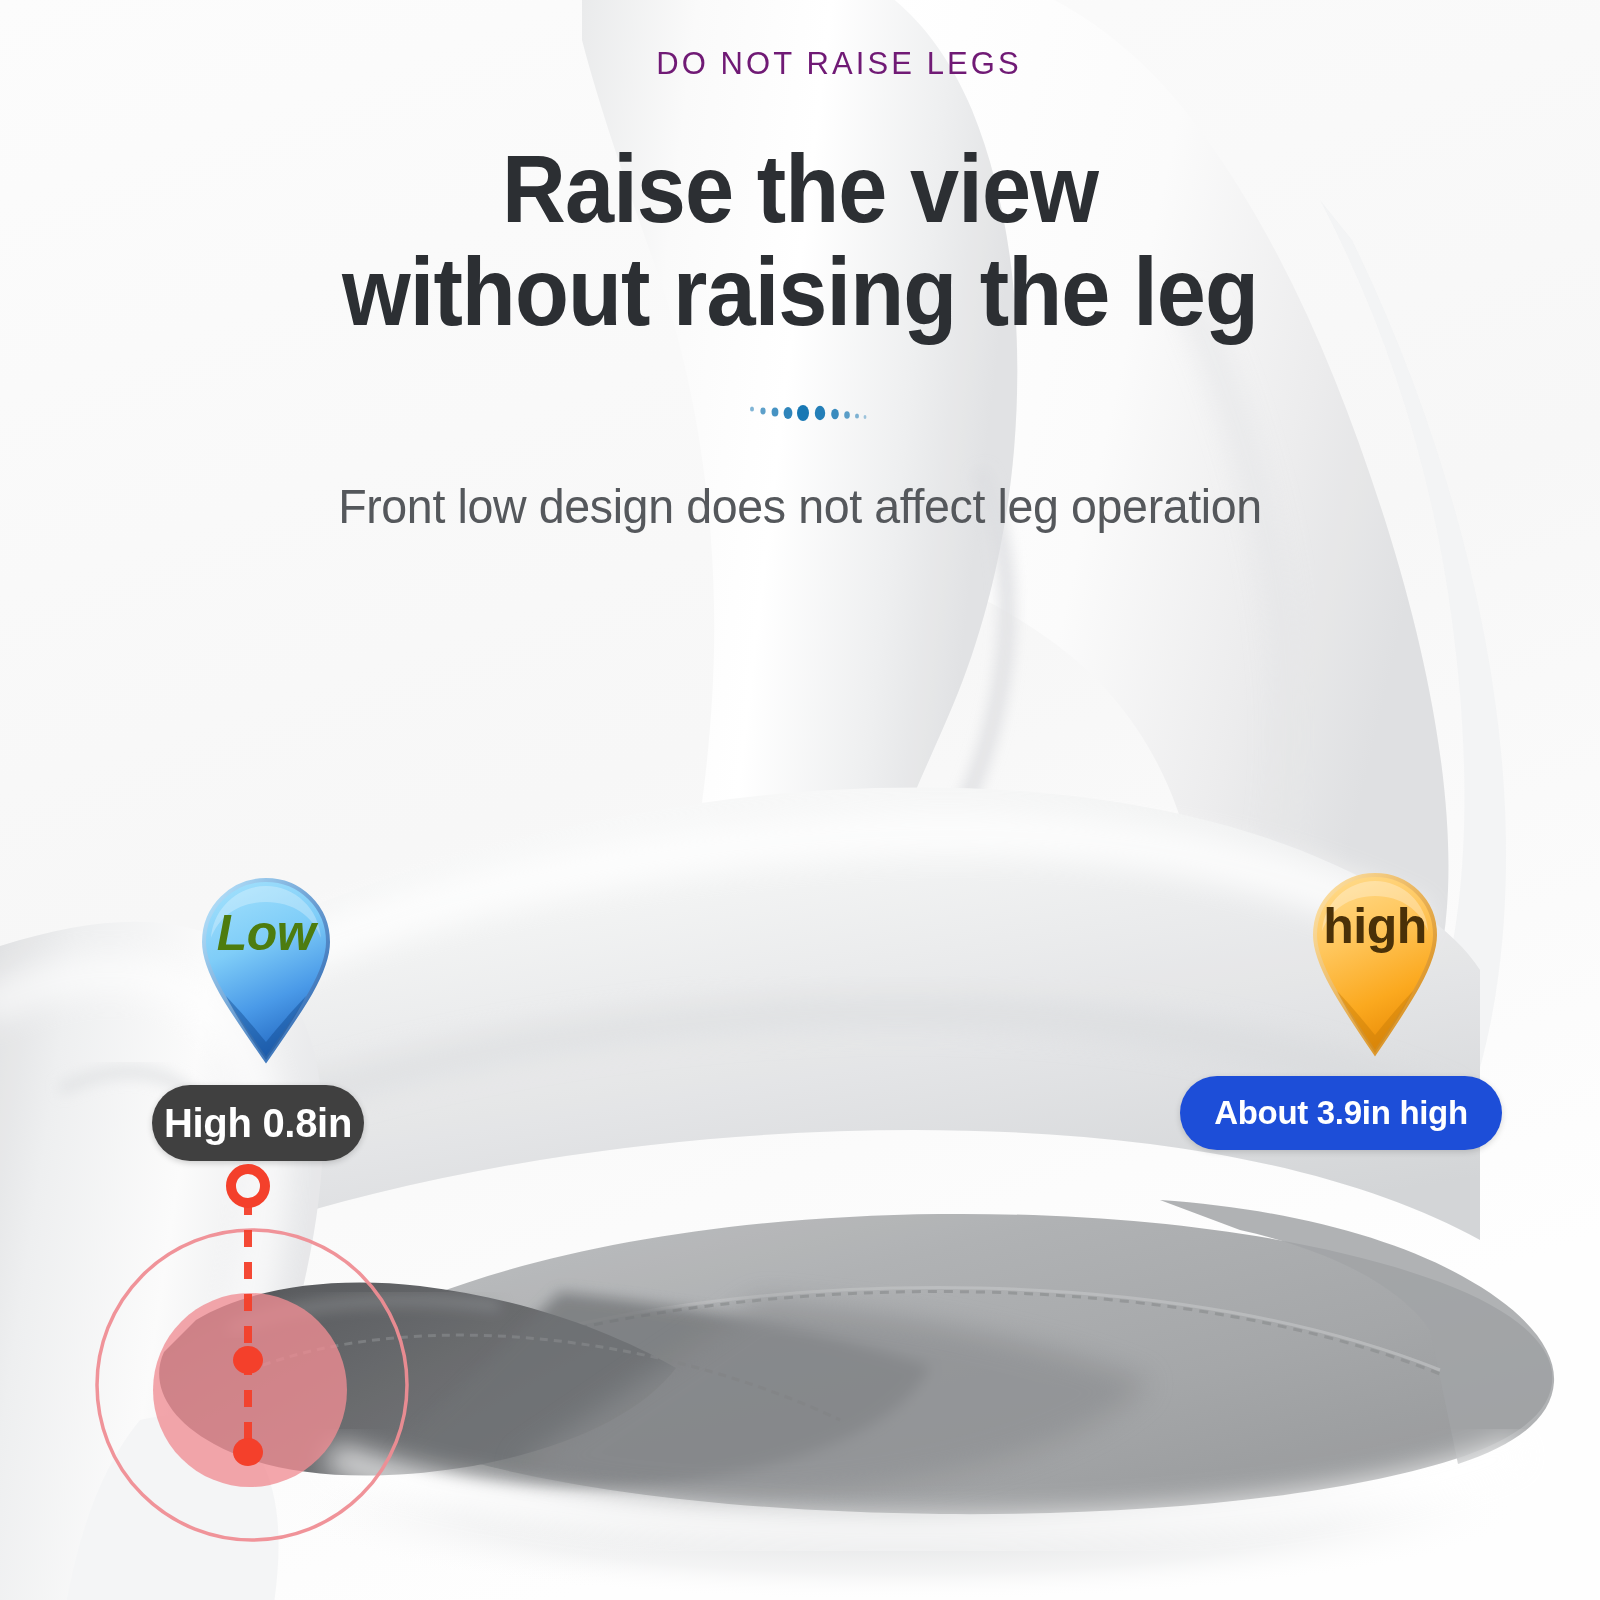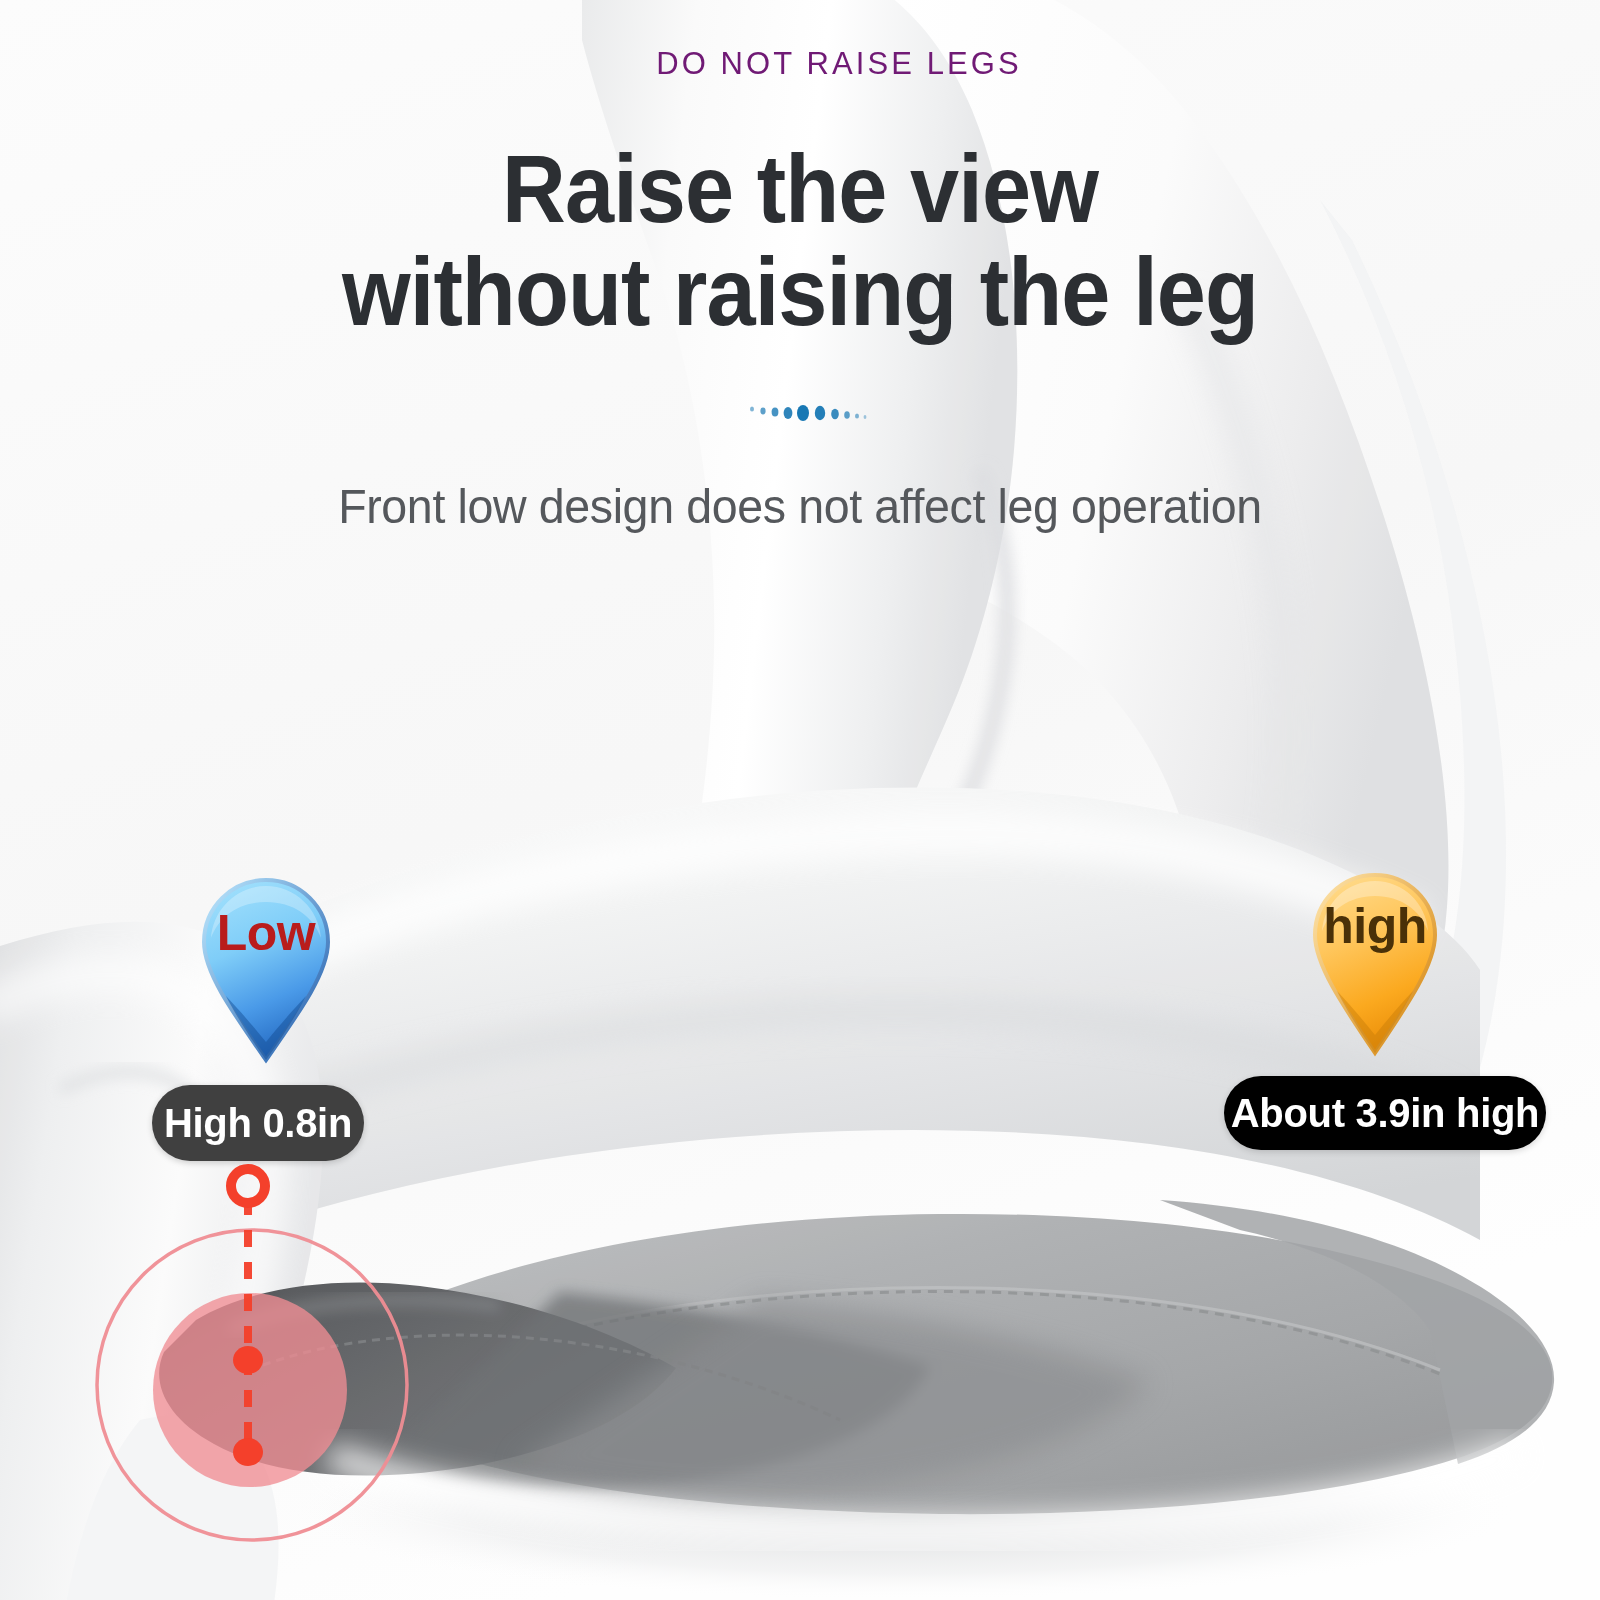--- a/index.html
+++ b/index.html
@@ -91,22 +91,23 @@
     width: 100%;
     text-align: center;
     font-weight: 700;
     pointer-events: none;
   }
 
   #pin-low { left: 197px; top: 876px; width: 138px; height: 188px; }
   #pin-low .pin-label {
     top: 28px;
     font-size: 50px;
-    color: #b91c1c;
+    color: #4d7c0f;
     letter-spacing: -0.5px;
+    font-style: italic;
   }
 
   #pin-high { left: 1310px; top: 871px; width: 130px; height: 186px; }
   #pin-high .pin-label {
     top: 26px;
     font-size: 50px;
     color: #4a3108;
     letter-spacing: -0.5px;
   }
 
@@ -128,27 +129,27 @@
     width: 212px;
     height: 76px;
     border-radius: 38px;
     background: #404040;
     font-size: 40px;
     letter-spacing: -0.3px;
     box-shadow: 0 2px 6px rgba(0,0,0,0.18);
   }
 
   #badge-high {
-    left: 1224px;
+    left: 1180px;
     top: 1076px;
     width: 322px;
     height: 74px;
     border-radius: 37px;
-    background: #000000;
-    font-size: 40px;
+    background: #1d4ed8;
+    font-size: 33px;
     letter-spacing: -0.3px;
     box-shadow: 0 2px 6px rgba(0,0,0,0.15);
   }
 
   
   .measure {
     position: absolute;
     left: 80px;
     top: 1150px;
     width: 360px;

